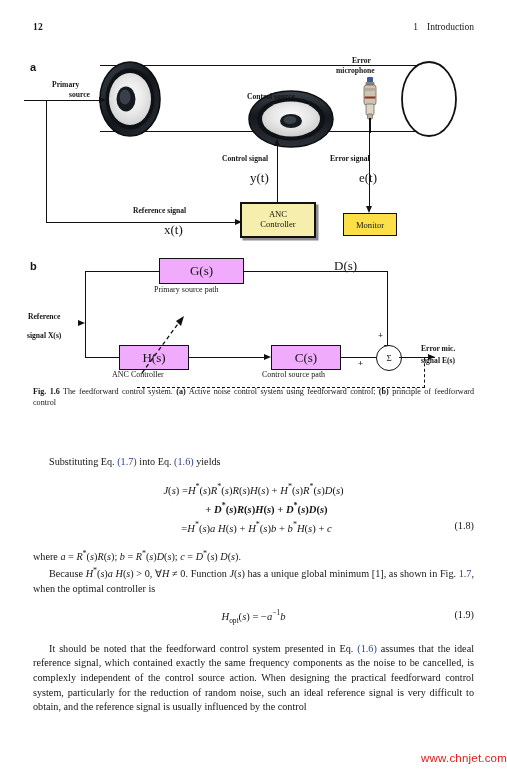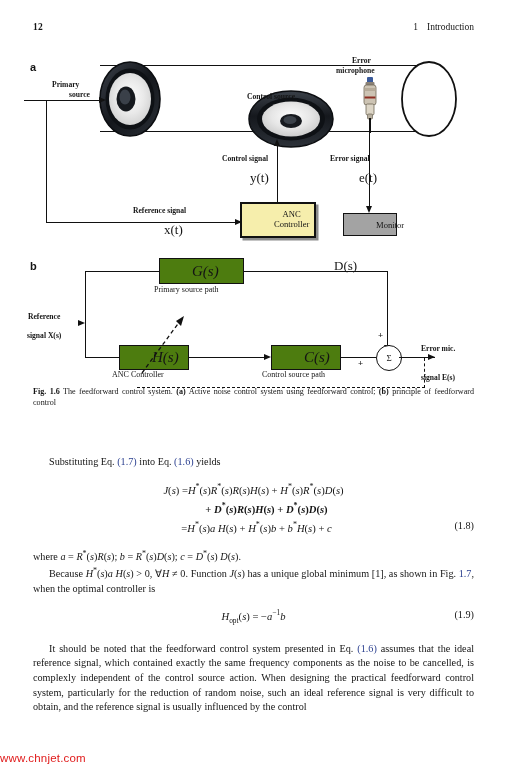--- a/index.html
+++ b/index.html
@@ -29,25 +29,25 @@
   .ln.h{height:1.4px;}
   .ln.v{width:1.4px;}
 
   .arrowhead{position:absolute;width:0;height:0;}
   .ah-right{border-top:3.6px solid transparent;border-bottom:3.6px solid transparent;border-left:7px solid #111;}
   .ah-down{border-left:3.6px solid transparent;border-right:3.6px solid transparent;border-top:7px solid #111;}
   .ah-up{border-left:3.6px solid transparent;border-right:3.6px solid transparent;border-bottom:7px solid #111;}
 
   
   .box{position:absolute;box-sizing:border-box;display:flex;align-items:center;
-       justify-content:flex-start;text-align:center;padding-left:32px;}
+       justify-content:center;text-align:center;}
   .box.anc{background:#f6eeac;border:2.4px solid #111;box-shadow:2.5px 2.5px 0 #8c8c8c;
            font-size:8.6px;line-height:1.12;}
-  .box.monitor{background:#a3a3a3;border:1.2px solid #111;font-size:8.6px;}
-  .box.tf{background:#4d7c0f;border:1.5px solid #111;font-size:15px;font-style:italic;}
+  .box.monitor{background:#fde047;border:1.2px solid #111;font-size:8.6px;}
+  .box.tf{background:#f0abfc;border:1.5px solid #111;font-size:13px;}
 
   
   .spk{position:absolute;}
   .spk svg{display:block;}
 
   
   .mic{position:absolute;}
 
   .sigma{position:absolute;border:1.4px solid #111;border-radius:50%;background:#fff;
          display:flex;align-items:center;justify-content:center;font-size:9px;}
@@ -73,21 +73,21 @@
   .mi{font-style:italic;}
   .star{font-style:normal;vertical-align:super;font-size:8px;}
   .sup{vertical-align:super;font-size:7.4px;font-style:normal;}
   .sb{vertical-align:sub;font-size:7.4px;font-style:normal;}
 
   .eq18{position:relative;height:58px;}
   .eq18 .r1{position:absolute;left:0;right:0;top:0;}
   .eq18 .r2{position:absolute;left:0;right:0;top:19px;font-weight:bold;}
   .eq18 .r3{position:absolute;left:0;right:0;top:38px;}
 
-  .watermark{position:absolute;left:0;right:0;top:752px;text-align:left;
+  .watermark{position:absolute;left:0;right:0;top:752px;text-align:right;
              color:#e01b1b;font-size:11.5px;font-family:"Liberation Sans",sans-serif;
              letter-spacing:.2px;}
 </style>
 </head>
 <body>
 
 <div class="page">
 
   <div class="runhead">
     <span class="pageno">12</span>
@@ -249,21 +249,21 @@
     <div class="ln h" style="left:340px;top:302px;width:36px;"></div>
     <div class="plus" style="left:358px;top:303px;">+</div>
 
     <div class="sigma" style="left:376px;top:290px;width:24px;height:24px;">
       <span>Σ</span>
     </div>
 
     <div class="ln h" style="left:399px;top:302px;width:36px;"></div>
     <div class="arrowhead ah-right" style="left:428px;top:298.5px;"></div>
     <div class="fig-label" style="left:421px;top:290px;">Error mic.</div>
-    <div class="fig-label" style="left:421px;top:319px;">signal E(s)</div>
+    <div class="fig-label" style="left:421px;top:302px;">signal E(s)</div>
 
     <div class="dashed-v" style="left:424px;top:303px;height:30px;"></div>
     <div class="dashed-h" style="left:137px;top:332px;width:288px;"></div>
 
   </div>
 
   <div class="caption">
     <b>Fig. 1.6</b><span> The feedforward control system. </span><b>(a)</b><span> Active noise control system using feedforward control; </span><b>(b)</b><span> principle of feedforward control</span>
   </div>
 

